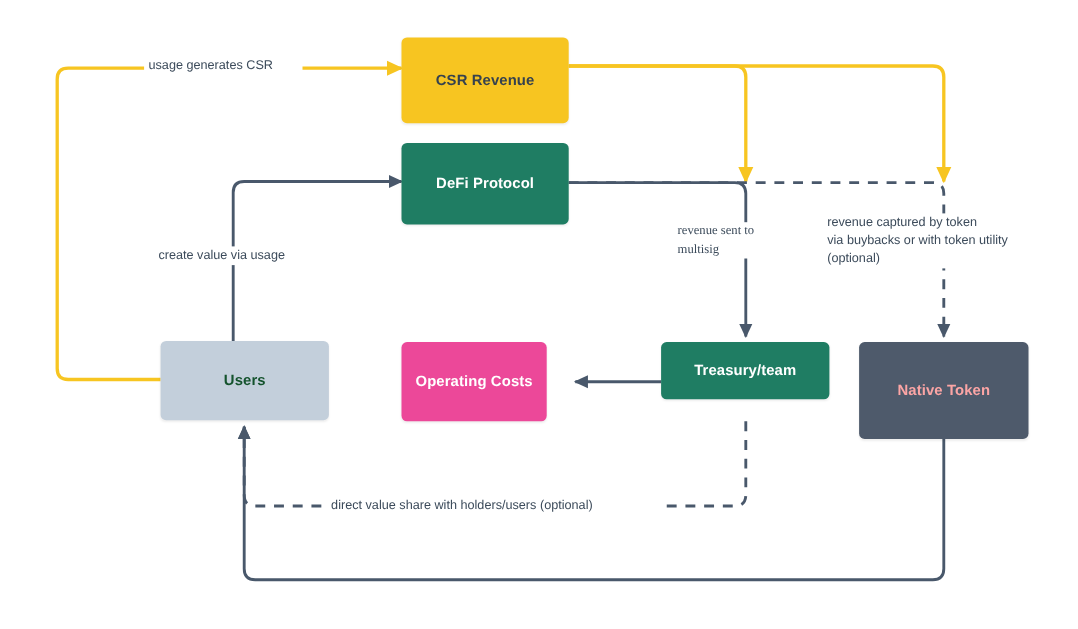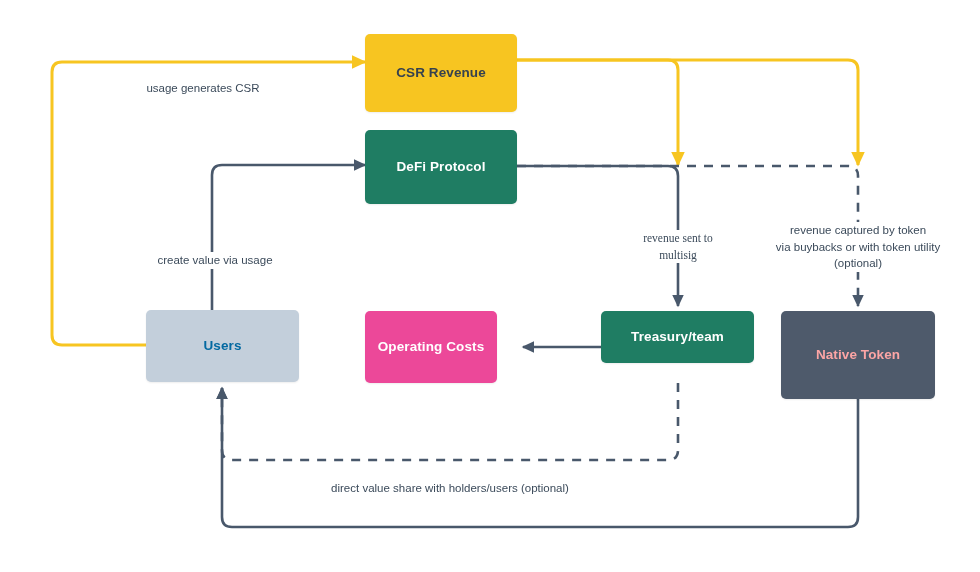--- a/index.html
+++ b/index.html
@@ -38,27 +38,26 @@
     line-height: 1.25;
     box-shadow: 0 1px 2px rgba(0,0,0,0.07);
   }
   .node-label {
     pointer-events: none;
   }
   .edge-label {
     position: absolute;
     font-size: 11.5px;
     color: #3b4a5a;
-    text-align: center;
+    text-align: left;
     line-height: 1.45;
     background: #ffffff;
     padding: 0 4px;
     box-sizing: border-box;
     white-space: pre-line;
-    margin-top: 28px;
   }
 </style>
 </head>
 <body>
 
 <div id="diagram-root">
 
   <svg id="edge-layer" viewBox="0 0 980 572" width="980" height="572" xmlns="http://www.w3.org/2000/svg">
     <defs>
       <marker id="arrow-yellow" viewBox="0 0 10 10" refX="8.5" refY="5" markerWidth="5.2" markerHeight="5.2" orient="auto-start-reverse">
@@ -89,21 +88,21 @@
   </svg>
 
   <div class="node" style="left:365px; top:34px; width:152px; height:78px; background:#F7C521; color:#36424E;">
     <span class="node-label">CSR Revenue</span>
   </div>
 
   <div class="node" style="left:365px; top:130px; width:152px; height:74px; background:#1F7D63; color:#FFFFFF;">
     <span class="node-label">DeFi Protocol</span>
   </div>
 
-  <div class="node" style="left:146px; top:310px; width:153px; height:72px; background:#C3CFDB; color:#0369a1;">
+  <div class="node" style="left:146px; top:310px; width:153px; height:72px; background:#C3CFDB; color:#14532d;">
     <span class="node-label">Users</span>
   </div>
 
   <div class="node" style="left:365px; top:311px; width:132px; height:72px; background:#ec4899; color:#FFFFFF;">
     <span class="node-label">Operating Costs</span>
   </div>
 
   <div class="node" style="left:601px; top:311px; width:153px; height:52px; background:#1F7D63; color:#FFFFFF;">
     <span class="node-label">Treasury/team</span>
   </div>

